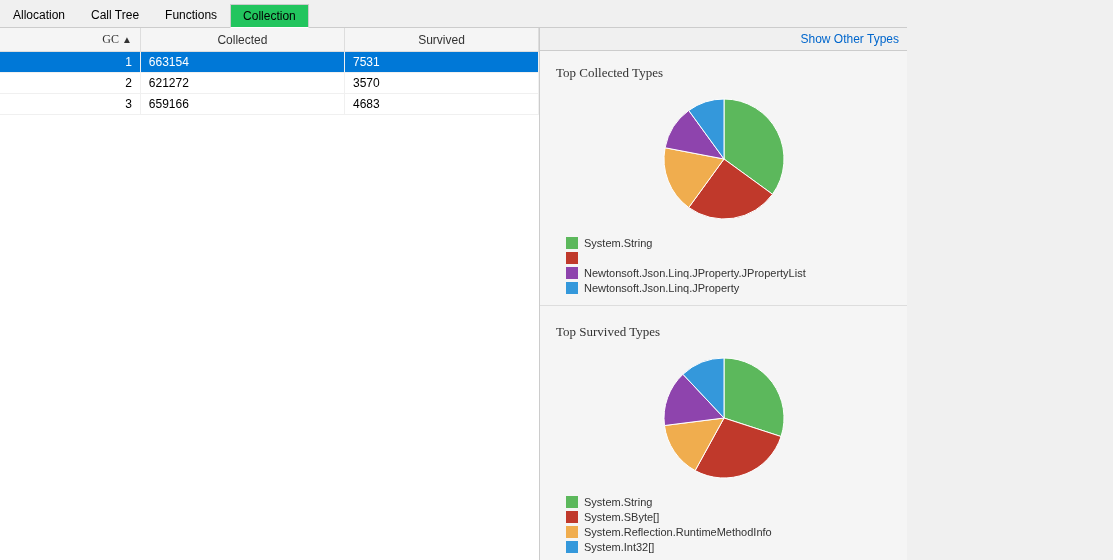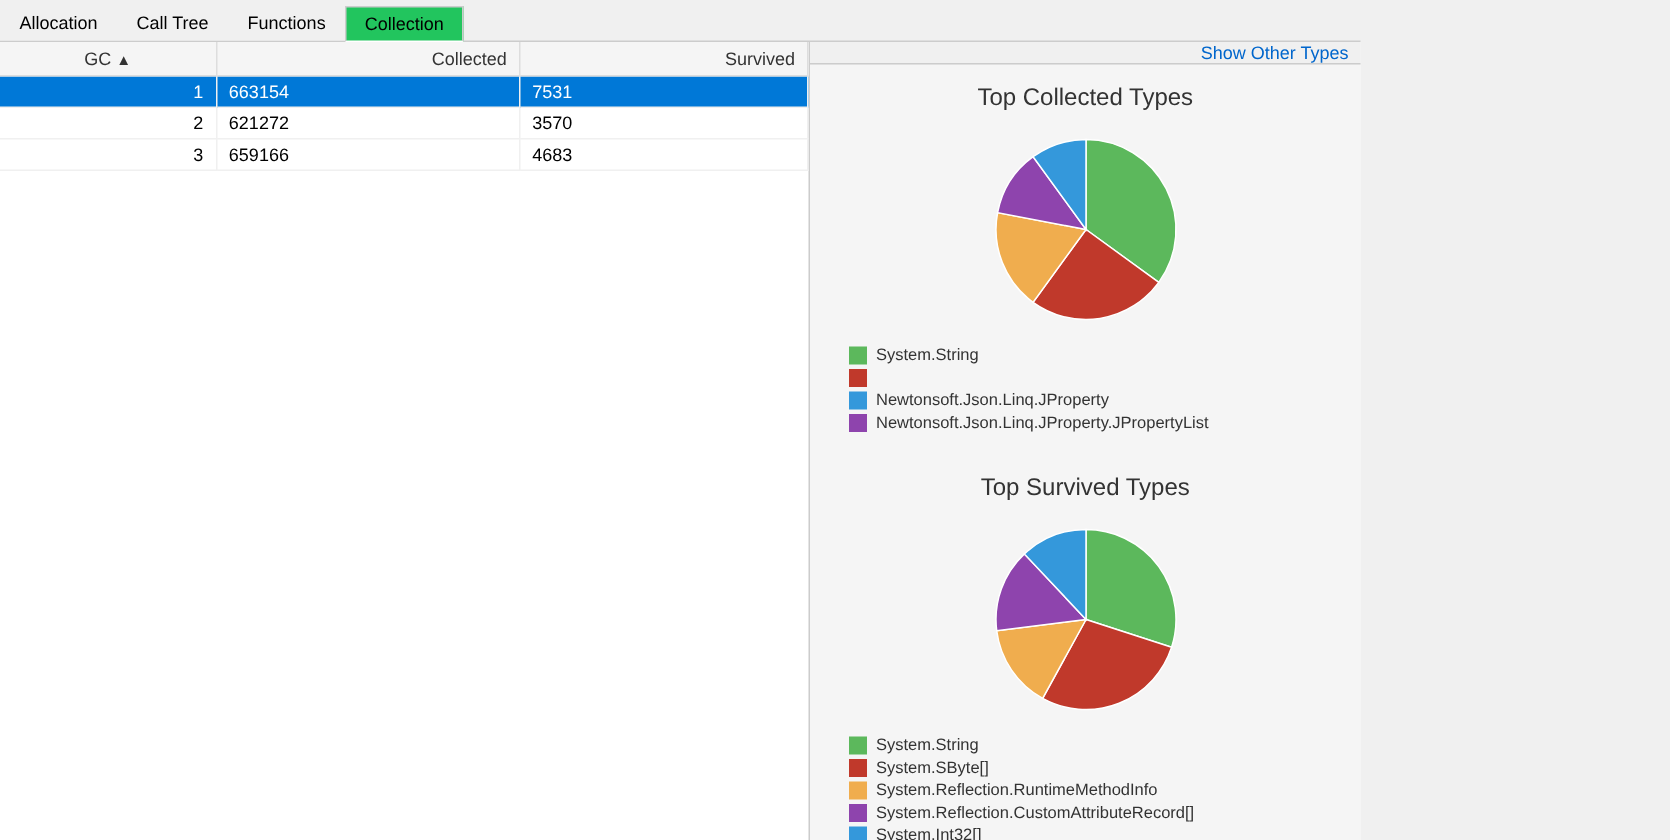--- a/index.html
+++ b/index.html
@@ -15,34 +15,34 @@
     
     .main-content { display: flex; flex: 1; overflow: hidden; }
 
     
     .left-panel { flex: 0 0 540px; display: flex; flex-direction: column; border-right: 1px solid #ccc; background: white; }
     .show-other-btn { font-size: 12px; color: #0066cc; background: none; border: none; cursor: pointer; text-decoration: none; }
 
     
     .gc-table { width: 100%; border-collapse: collapse; }
     .gc-table thead tr { background: #f5f5f5; }
-    .gc-table th { padding: 4px 8px; text-align: right; font-weight: normal; border-bottom: 1px solid #ddd; border-right: 1px solid #ddd; font-size: 12px; color: #333; }
-    .gc-table th.gc-col { text-align: center; }
+    .gc-table th { padding: 4px 8px; font-weight: normal; border-bottom: 1px solid #ddd; border-right: 1px solid #ddd; font-size: 12px; color: #333; }
+    .gc-table th.gc-col { text-align: right; font-family: Liberation Serif, serif; }
     .gc-table th .sort-arrow { font-size: 10px; }
     .gc-table td { padding: 3px 8px; text-align: left; border-bottom: 1px solid #f0f0f0; border-right: 1px solid #f0f0f0; font-size: 12px; }
     .gc-table td.gc-cell { text-align: right; }
     .gc-table tr.selected { background: #0078d7; color: white; }
     .gc-table tr.selected td { color: white; }
 
     
     .right-panel { flex: 1; display: flex; flex-direction: column; background: #f5f5f5; padding: 0; overflow-y: auto; }
 
     
     .chart-section { padding: 8px 16px 4px 16px; }
-    .chart-title { font-size: 16px; color: #333; text-align: center; padding: 6px 0 8px 0; font-weight: normal; }
+    .chart-title { font-size: 13px; color: #333; padding: 6px 0 8px 0; font-weight: normal; font-family: Liberation Serif, serif; }
     .chart-content { display: flex; flex-direction: column; align-items: center; }
     .legend { margin-top: 8px; padding: 0 10px; width: 100%; }
     .legend-item { display: flex; align-items: flex-start; margin-bottom: 3px; font-size: 11px; color: #333; }
     .legend-color { width: 12px; height: 12px; margin-right: 6px; flex-shrink: 0; }
 
     .divider { height: 1px; background: #ddd; margin: 4px 0; }
 
     
     .pie-container { width: 140px; height: 140px; }
 
@@ -112,26 +112,26 @@
         </div>
         <div class="legend" id="legend1">
             <div class="legend-item">
         <div class="legend-color" style="background:#5cb85c"></div>
         <span>System.String</span>
       </div>
             <div class="legend-item">
         <div class="legend-color" style="background:#c0392b"></div>
       </div>
             <div class="legend-item">
+        <div class="legend-color" style="background:#8e44ad"></div>
+        <span>Newtonsoft.Json.Linq.JProperty.JPropertyList</span>
+      </div>
+            <div class="legend-item">
         <div class="legend-color" style="background:#3498db"></div>
         <span>Newtonsoft.Json.Linq.JProperty</span>
-      </div>
-            <div class="legend-item">
-        <div class="legend-color" style="background:#8e44ad"></div>
-        <span>Newtonsoft.Json.Linq.JProperty.JPropertyList</span>
       </div>
           </div>
       </div>
 
       <div class="divider"></div>
 
       <div class="chart-section">
         <div class="chart-title">Top Survived Types</div>
         <div class="chart-content">
           <svg class="pie-container" viewBox="0 0 140 140" id="pie2">
@@ -149,24 +149,20 @@
       </div>
             <div class="legend-item">
         <div class="legend-color" style="background:#c0392b"></div>
         <span>System.SByte[]</span>
       </div>
             <div class="legend-item">
         <div class="legend-color" style="background:#f0ad4e"></div>
         <span>System.Reflection.RuntimeMethodInfo</span>
       </div>
             <div class="legend-item">
-        <div class="legend-color" style="background:#8e44ad"></div>
-        <span>System.Reflection.CustomAttributeRecord[]</span>
-      </div>
-            <div class="legend-item">
         <div class="legend-color" style="background:#3498db"></div>
         <span>System.Int32[]</span>
       </div>
           </div>
       </div>
     </div>
   </div>
 </div>
 
 </body></html>

